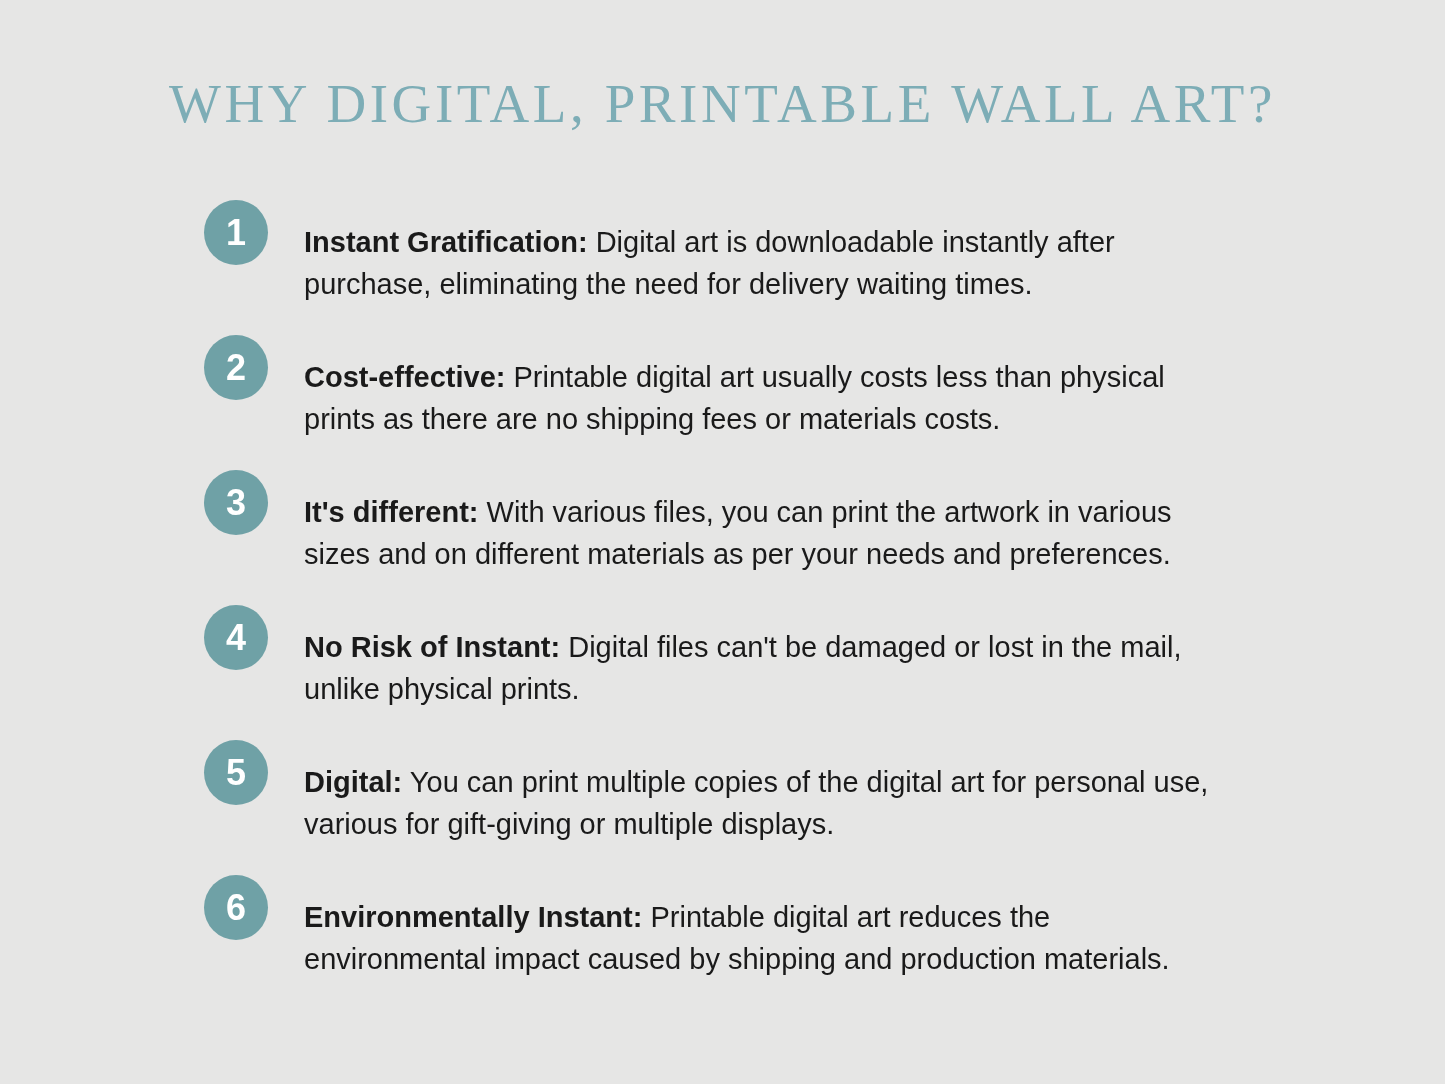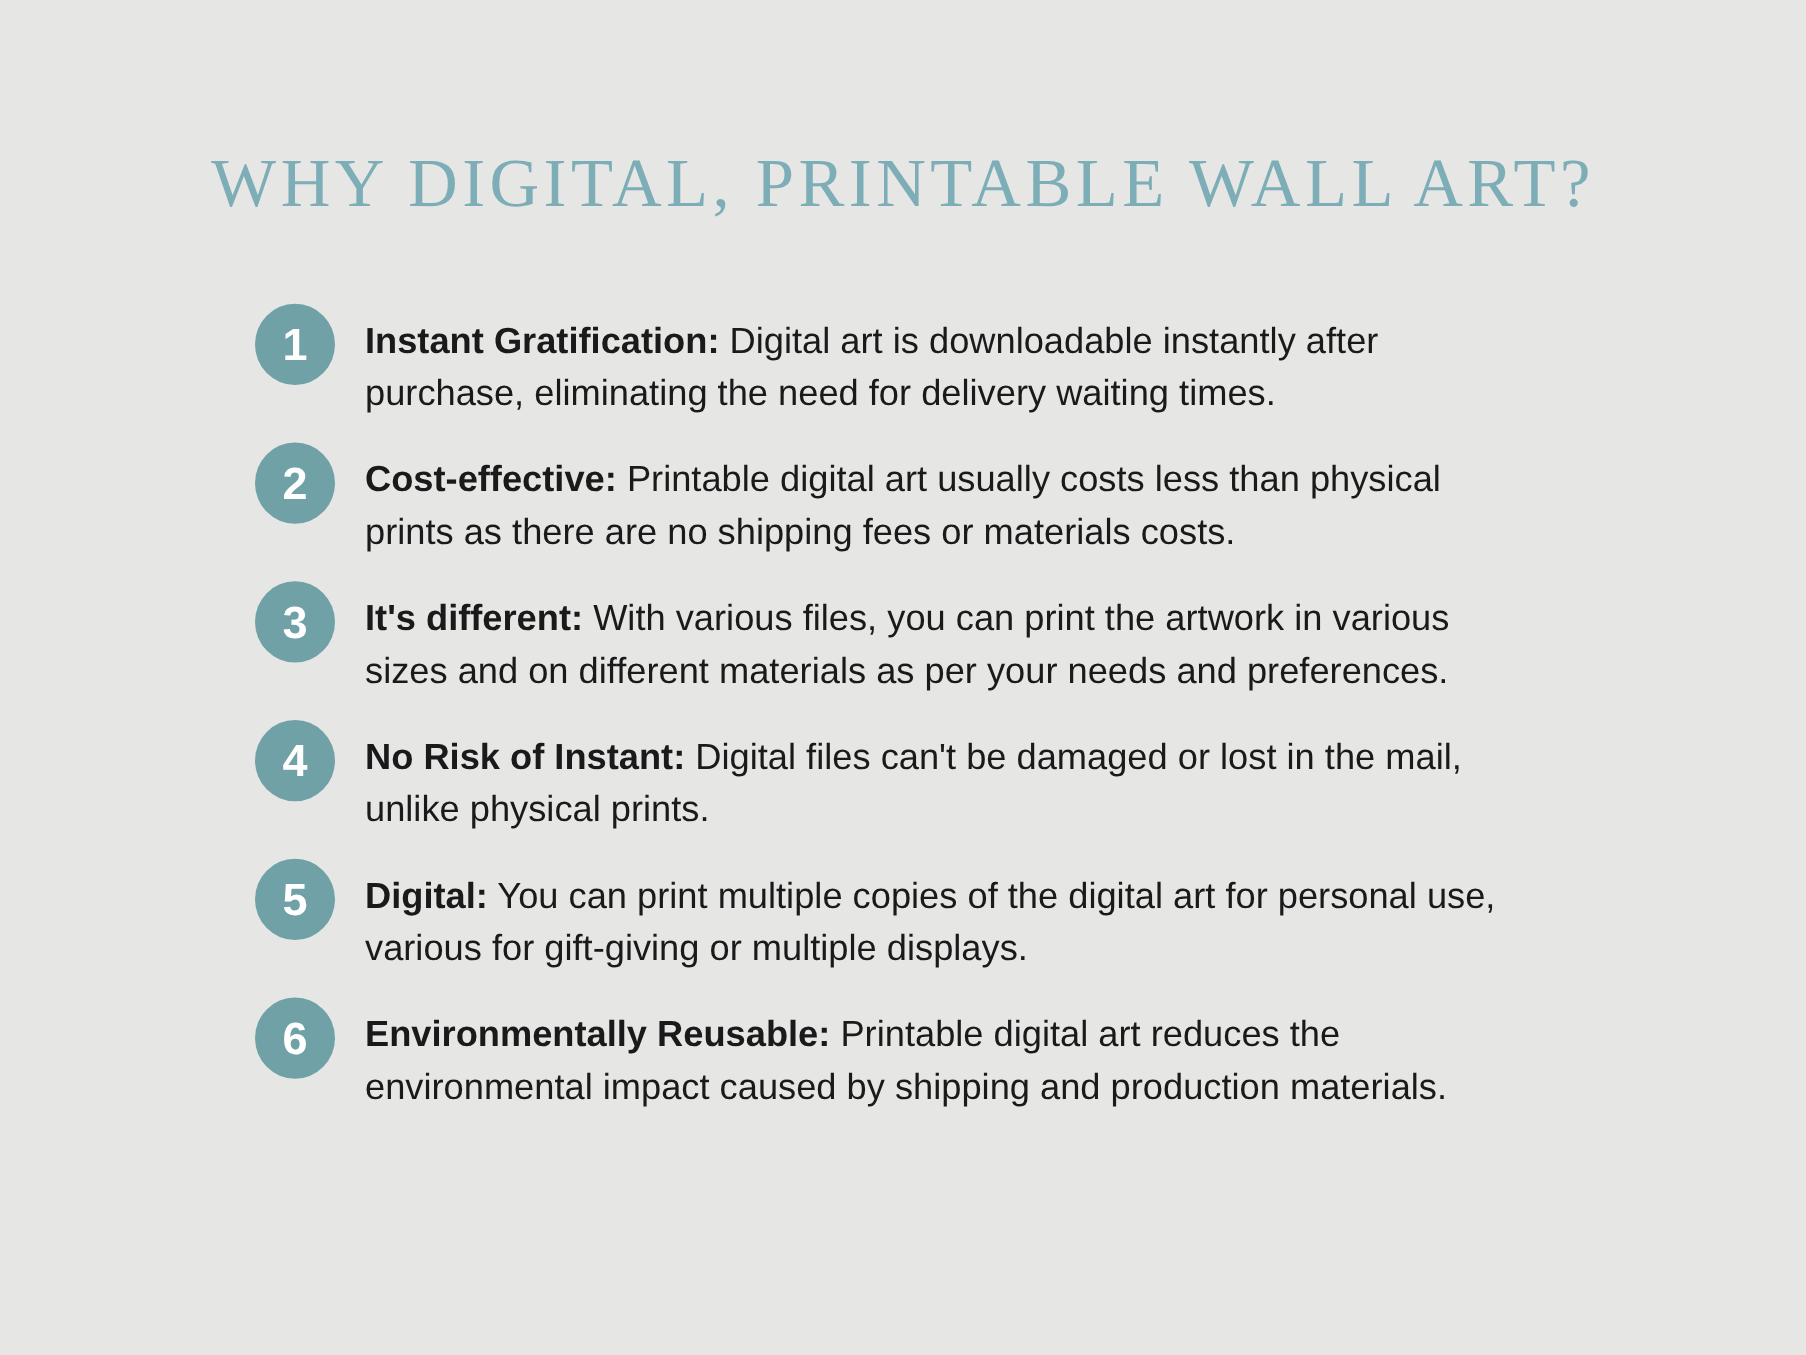--- a/index.html
+++ b/index.html
@@ -11,21 +11,21 @@
     height: 1084px;
     background: #e6e6e5;
     font-family: "Liberation Sans", sans-serif;
     color: #1a1a1a;
     overflow: hidden;
   }
   .poster {
     width: 1445px;
     height: 1007px;
     box-sizing: border-box;
-    padding-top: 115px;
+    padding-top: 72px;
   }
   .page-title {
     margin: 0 auto 70px auto;
     text-align: center;
     font-family: "Liberation Serif", serif;
     font-weight: 500;
     font-size: 55px;
     letter-spacing: 0.065em;
     color: #7dadb6;
     text-transform: uppercase;
@@ -52,21 +52,21 @@
     background: #6fa1a6;
     color: #ffffff;
     font-weight: 700;
     font-size: 36px;
     display: flex;
     align-items: center;
     justify-content: center;
     line-height: 1;
   }
   .benefit-text {
-    margin: 4px;
+    margin: 16px;
     max-width: 945px;
     font-size: 29px;
     line-height: 42px;
     color: #1a1a1a;
   }
   .benefit-text strong {
     font-weight: 700;
   }
 </style>
 </head>
@@ -110,18 +110,18 @@
       <span class="number-badge">
           <span>5</span>
         </span>
       <p class="benefit-text"><strong>Digital:</strong> <span>You can print multiple copies of the digital art for personal use, various for gift-giving or multiple displays.</span></p>
     </li>
 
     <li class="benefit-item">
       <span class="number-badge">
           <span>6</span>
         </span>
-      <p class="benefit-text"><strong>Environmentally Reusable:</strong> <span>Printable digital art reduces the environmental impact caused by shipping and production materials.</span></p>
+      <p class="benefit-text"><strong>Environmentally Instant:</strong> <span>Printable digital art reduces the environmental impact caused by shipping and production materials.</span></p>
     </li>
 
   </ol>
 
 </main>
 
 </body></html>

